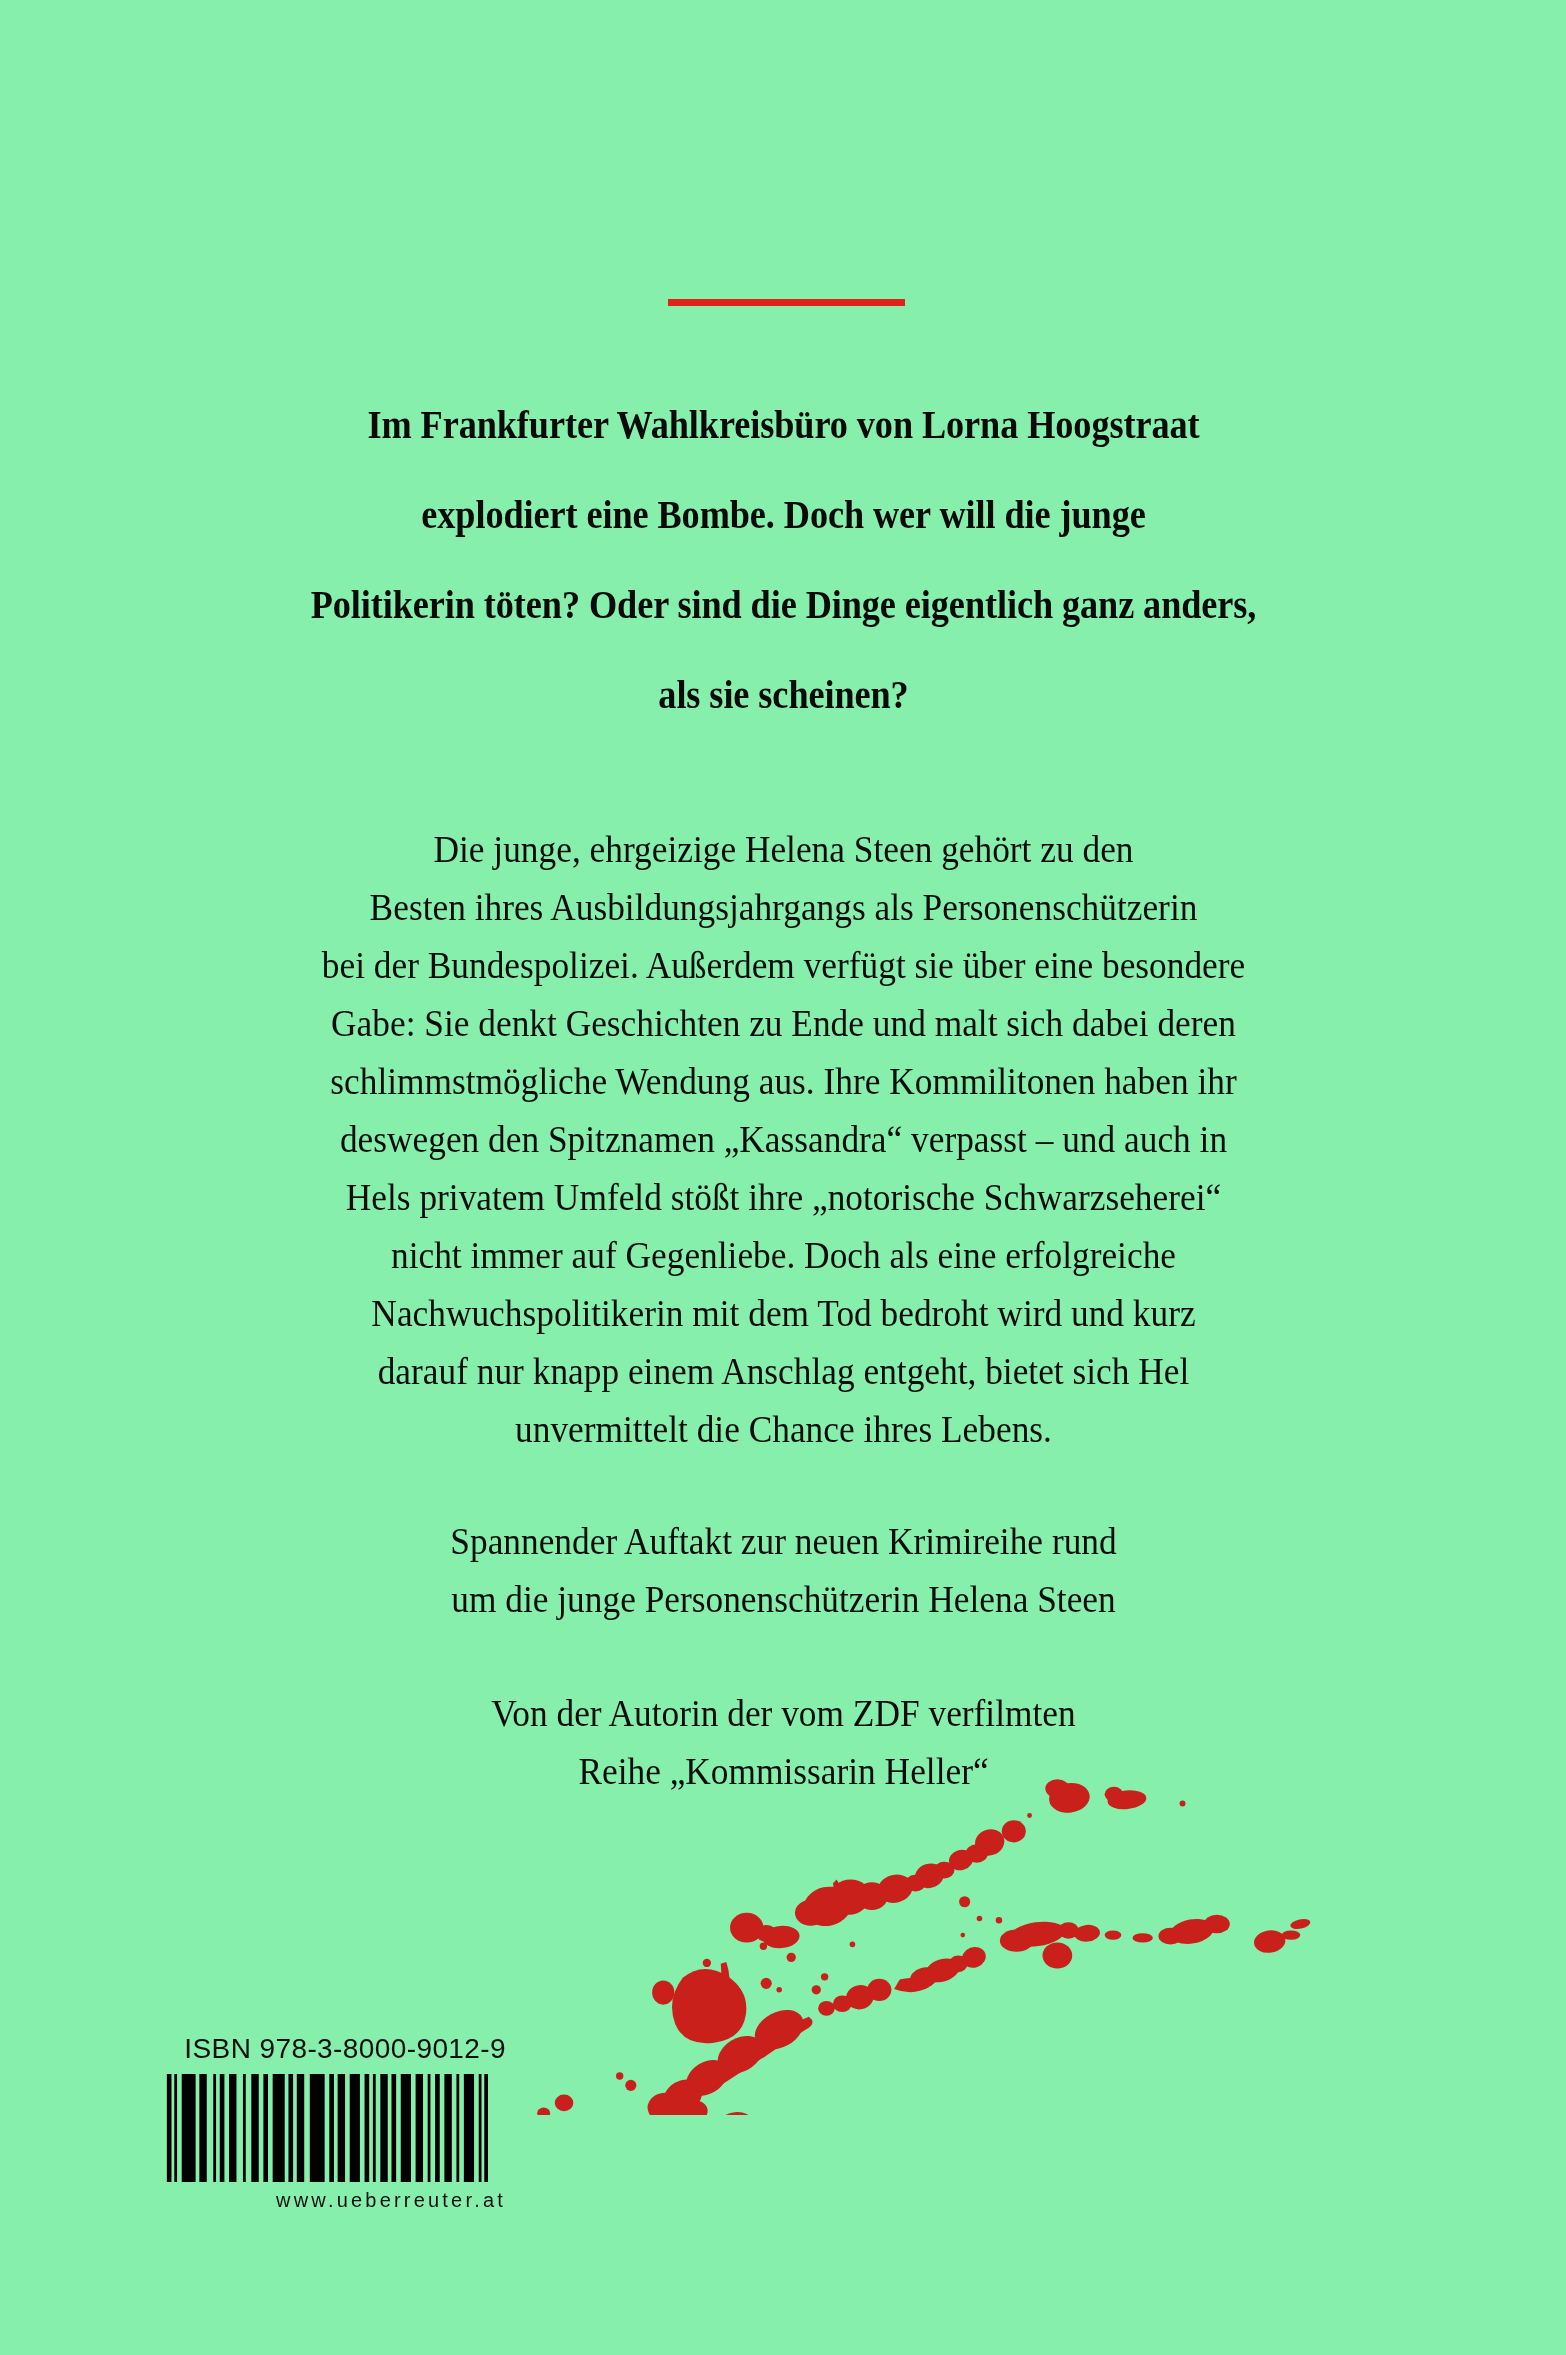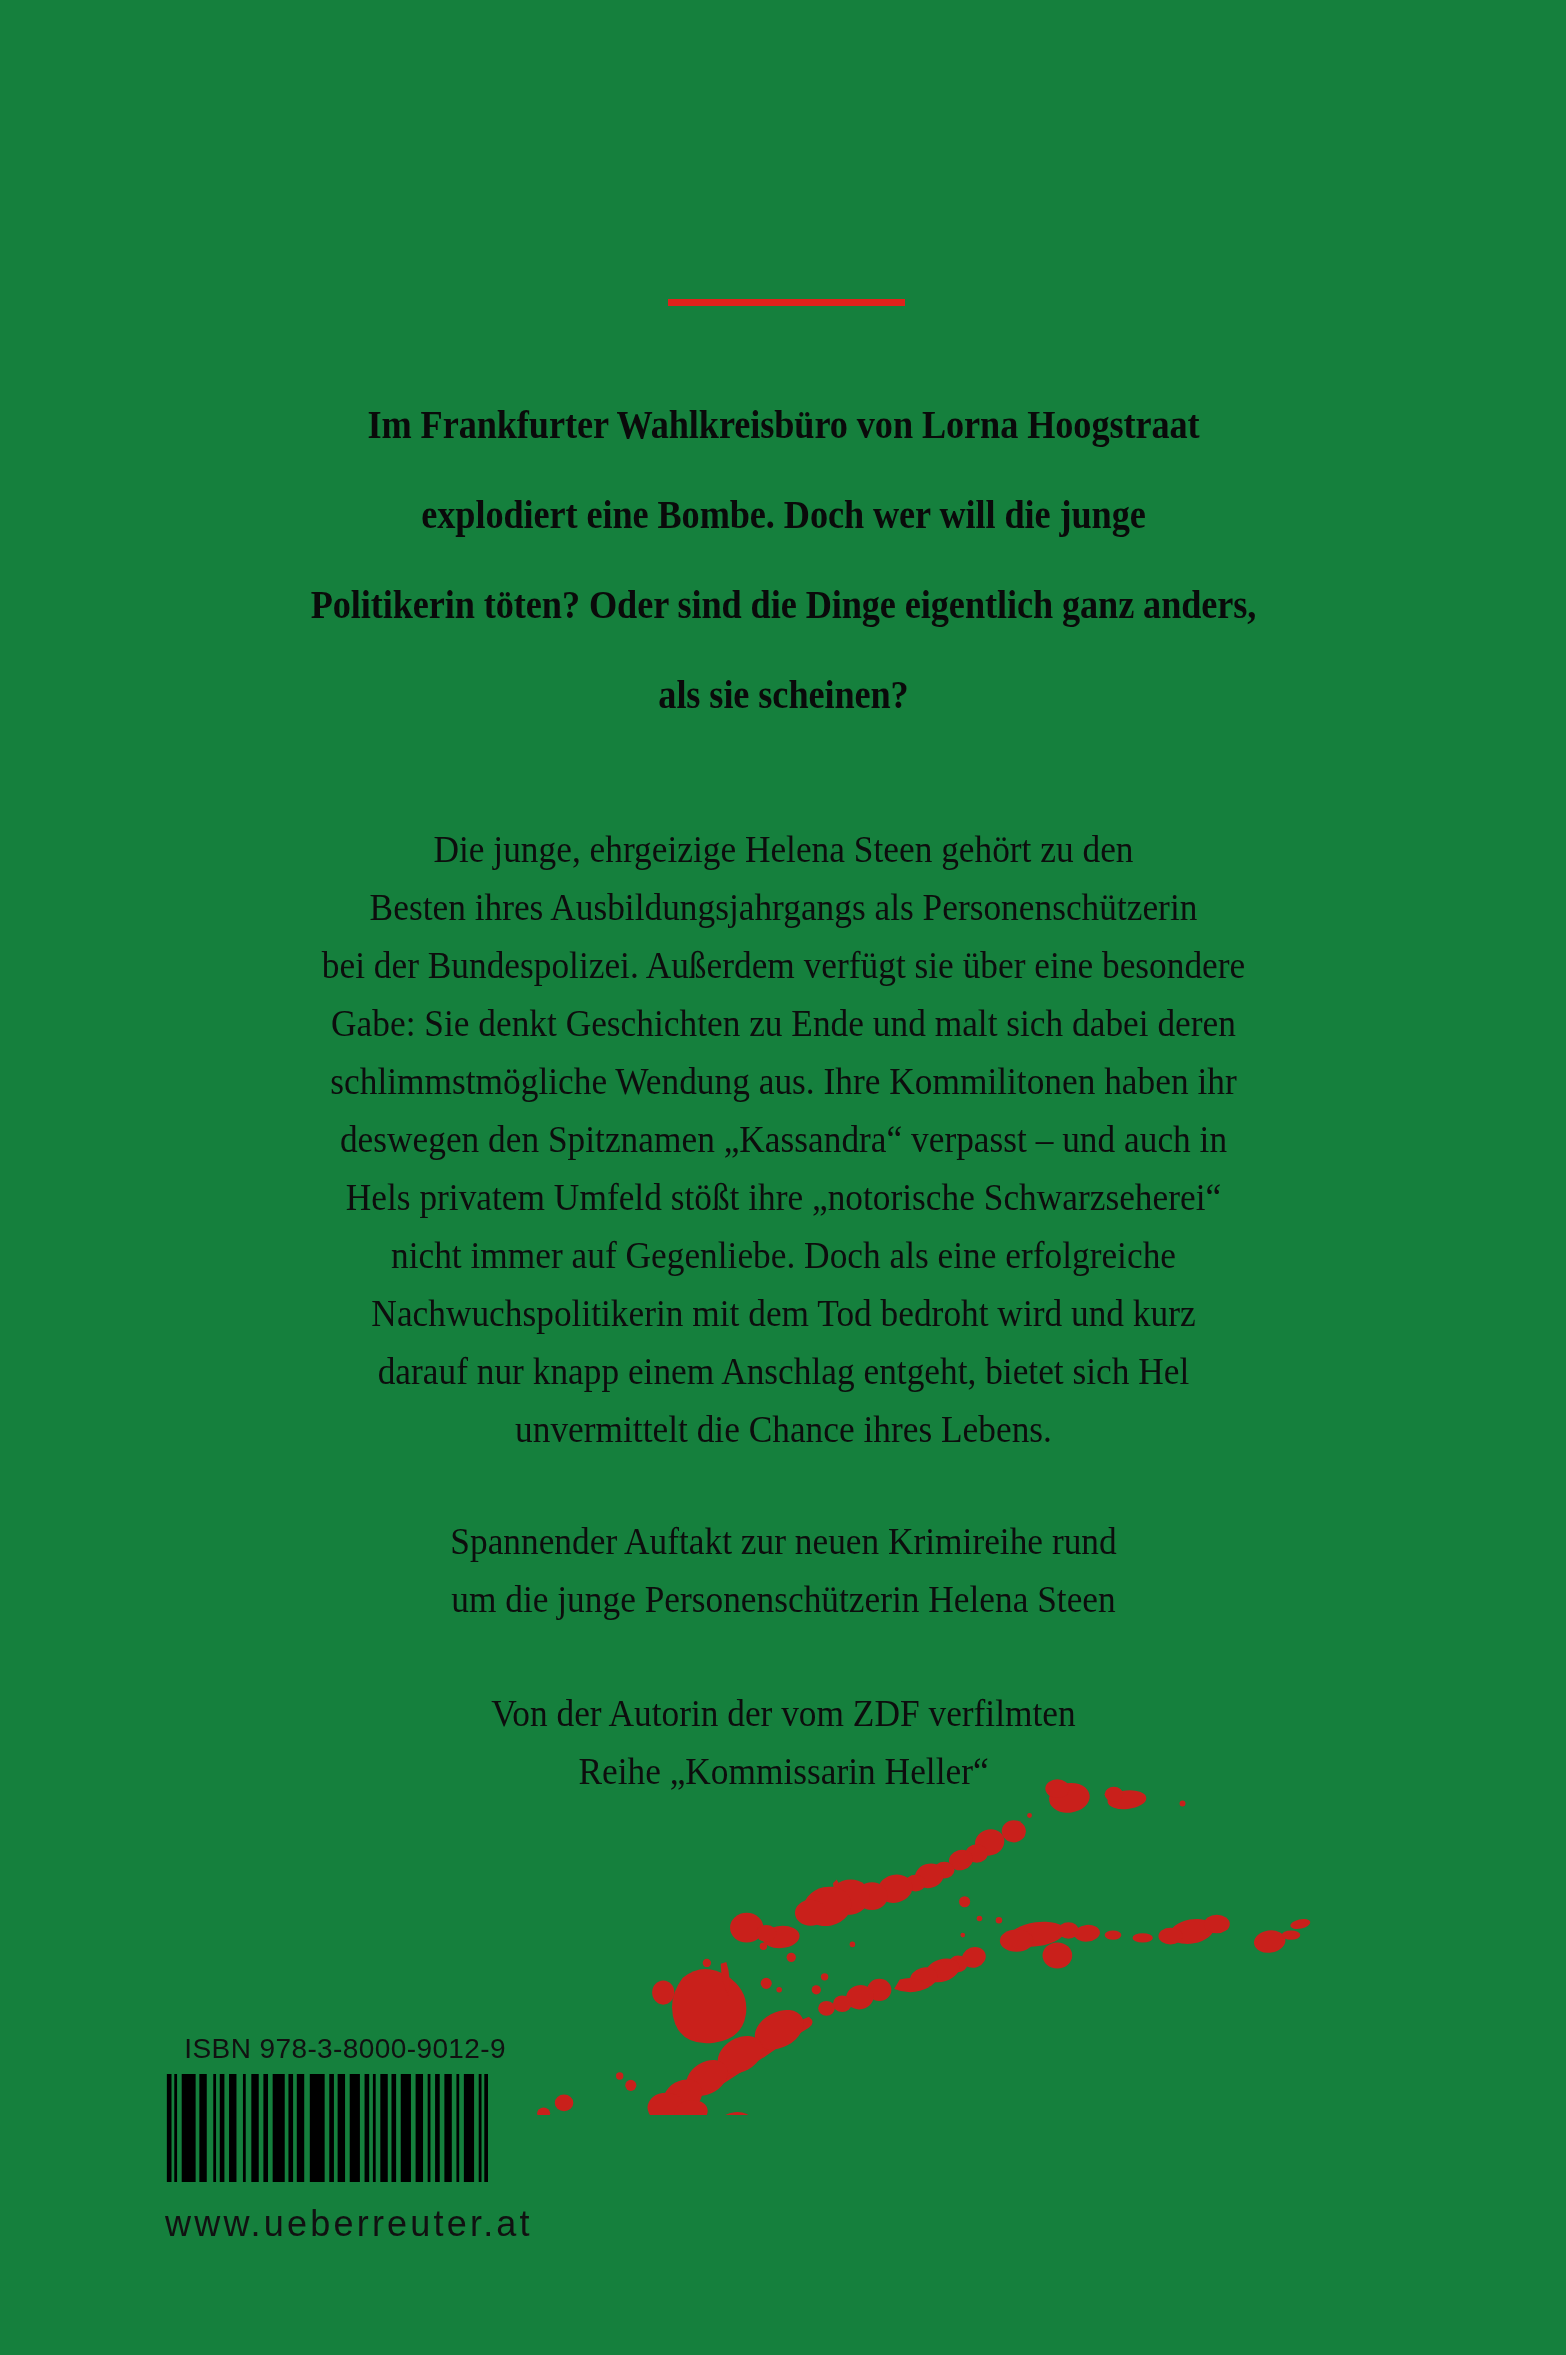--- a/index.html
+++ b/index.html
@@ -7,21 +7,21 @@
     padding: 0;
     background: #ffffff;
   }
   body {
     font-family: "Liberation Serif", serif;
   }
   #page {
     position: relative;
     width: 1567px;
     height: 2355px;
-    background: #15803d;
+    background: #86efac;
     overflow: hidden;
   }
 
   
   .rule {
     position: absolute;
     left: 668px;
     top: 299px;
     width: 237px;
     height: 6.5px;
@@ -95,25 +95,25 @@
     white-space: nowrap;
   }
   .barcode {
     margin-top: 9.3px;
     height: 108px;
     width: 323px;
     display: block;
   }
   .url-text {
     font-family: "Liberation Sans", sans-serif;
-    font-size: 36px;
+    font-size: 20px;
     line-height: 33px;
     color: #111;
     letter-spacing: 3.2px;
-    margin-top: 25px;
+    margin-top: 2px;
     white-space: nowrap;
   }
 </style>
 </head>
 <body>
 
 <div id="page">
 
   <div class="rule"></div>
 

